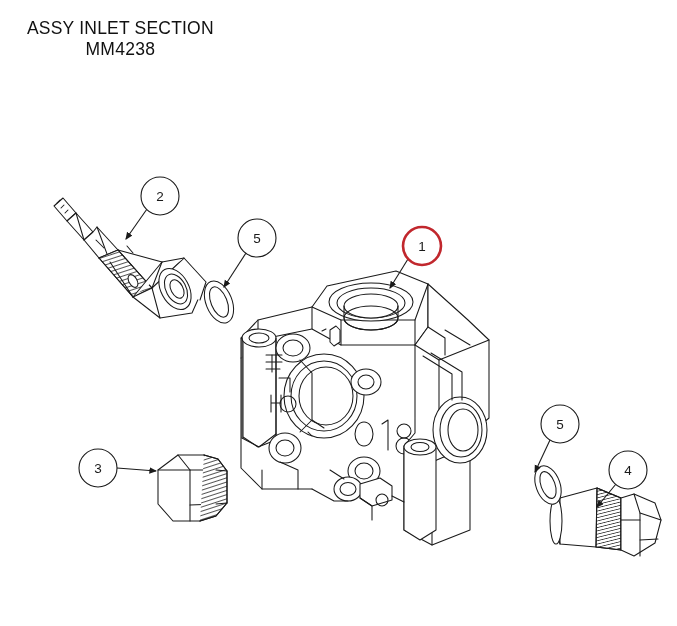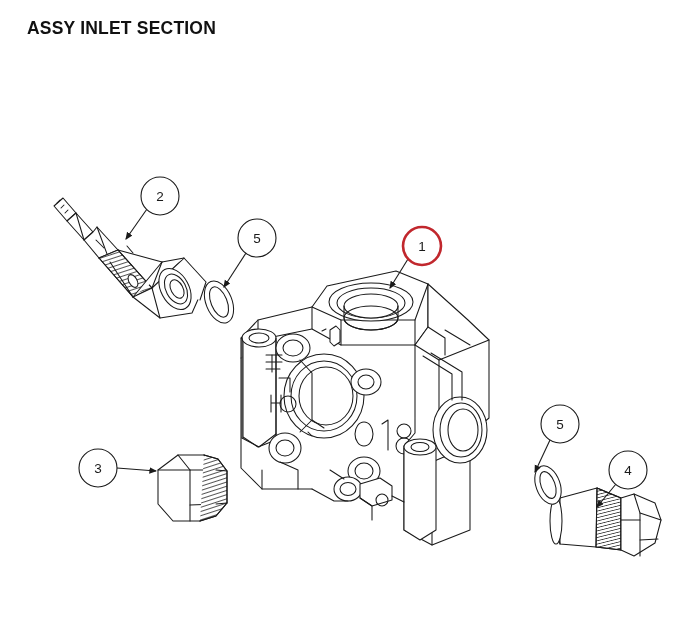--- a/index.html
+++ b/index.html
@@ -23,21 +23,21 @@
   }
   .title-block {
     position: absolute;
     left: 27px;
     top: 18px;
     line-height: 1.18;
     user-select: none;
   }
   .title-line {
     font-family: "Liberation Sans", sans-serif;
-    font-weight: bold;
+    font-weight: normal;
     font-size: 17.5px;
     letter-spacing: 0.2px;
     color: #111111;
     white-space: nowrap;
     text-align: center;
   }
   .title-line.second {
     font-size: 17.5px;
     letter-spacing: 0.3px;
   }
@@ -57,20 +57,21 @@
     user-select: none;
   }
 </style>
 </head>
 <body>
 
 <div id="page">
 
   <div class="title-block">
     <div class="title-line">ASSY INLET SECTION</div>
+    <div class="title-line second">MM4238</div>
   </div>
 
   <svg id="diagram" viewBox="0 0 677 626">
     <defs>
       <marker id="arrowhead" markerWidth="7" markerHeight="7" refX="6" refY="3" orient="auto">
         <path d="M0,0 L7,3 L0,6 Z" fill="#1a1a1a"></path>
       </marker>
       <pattern id="thread" width="4" height="4" patternUnits="userSpaceOnUse" patternTransform="rotate(72)">
         <rect width="4" height="4" fill="#ffffff"></rect>
         <path d="M0,0 L0,4" stroke="#1a1a1a" stroke-width="1.5"></path>

